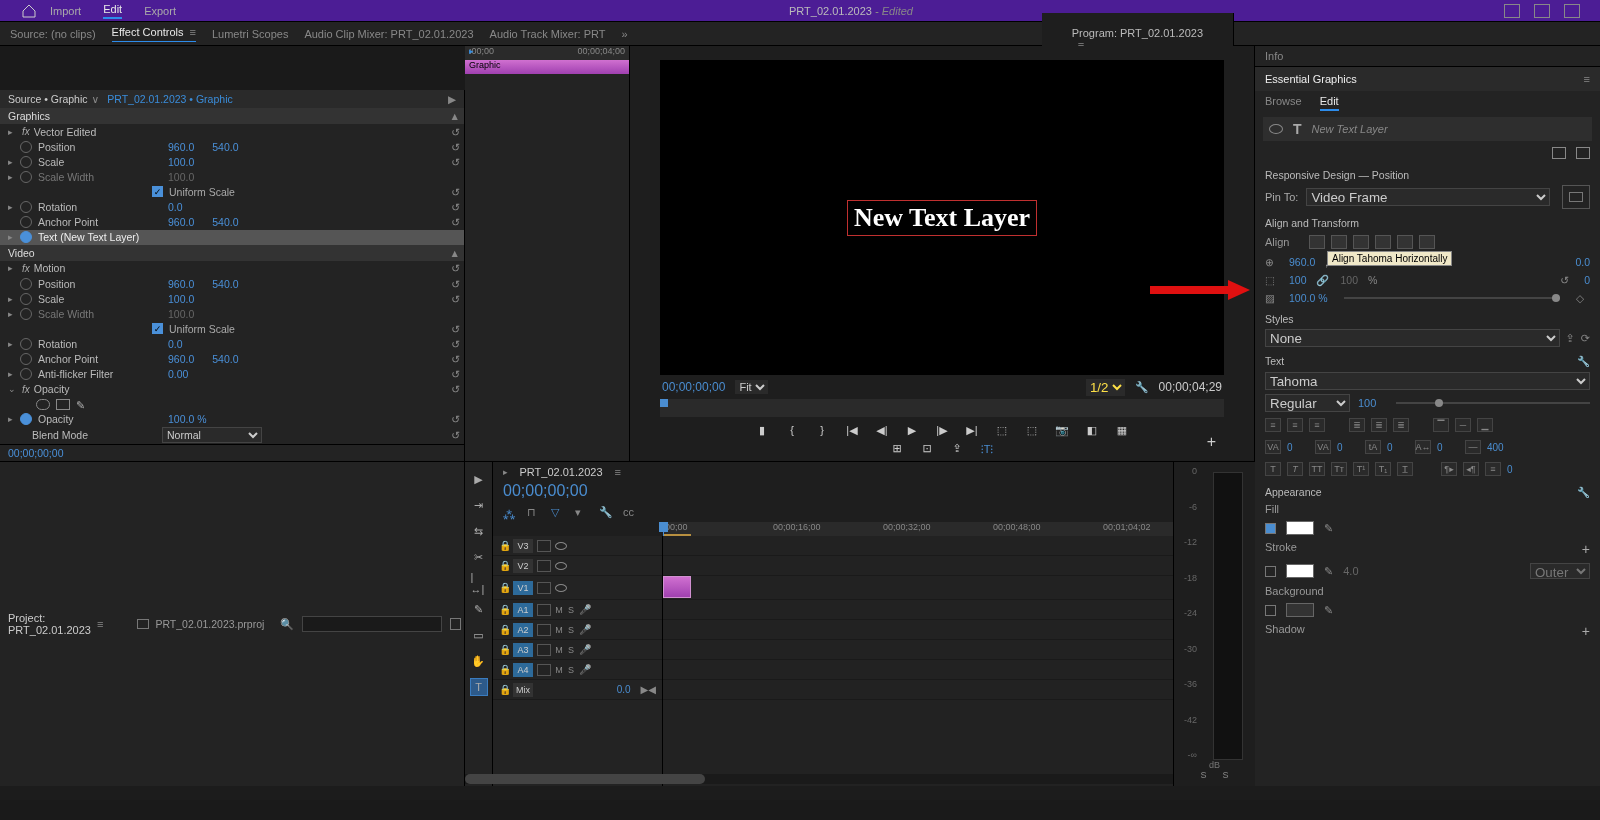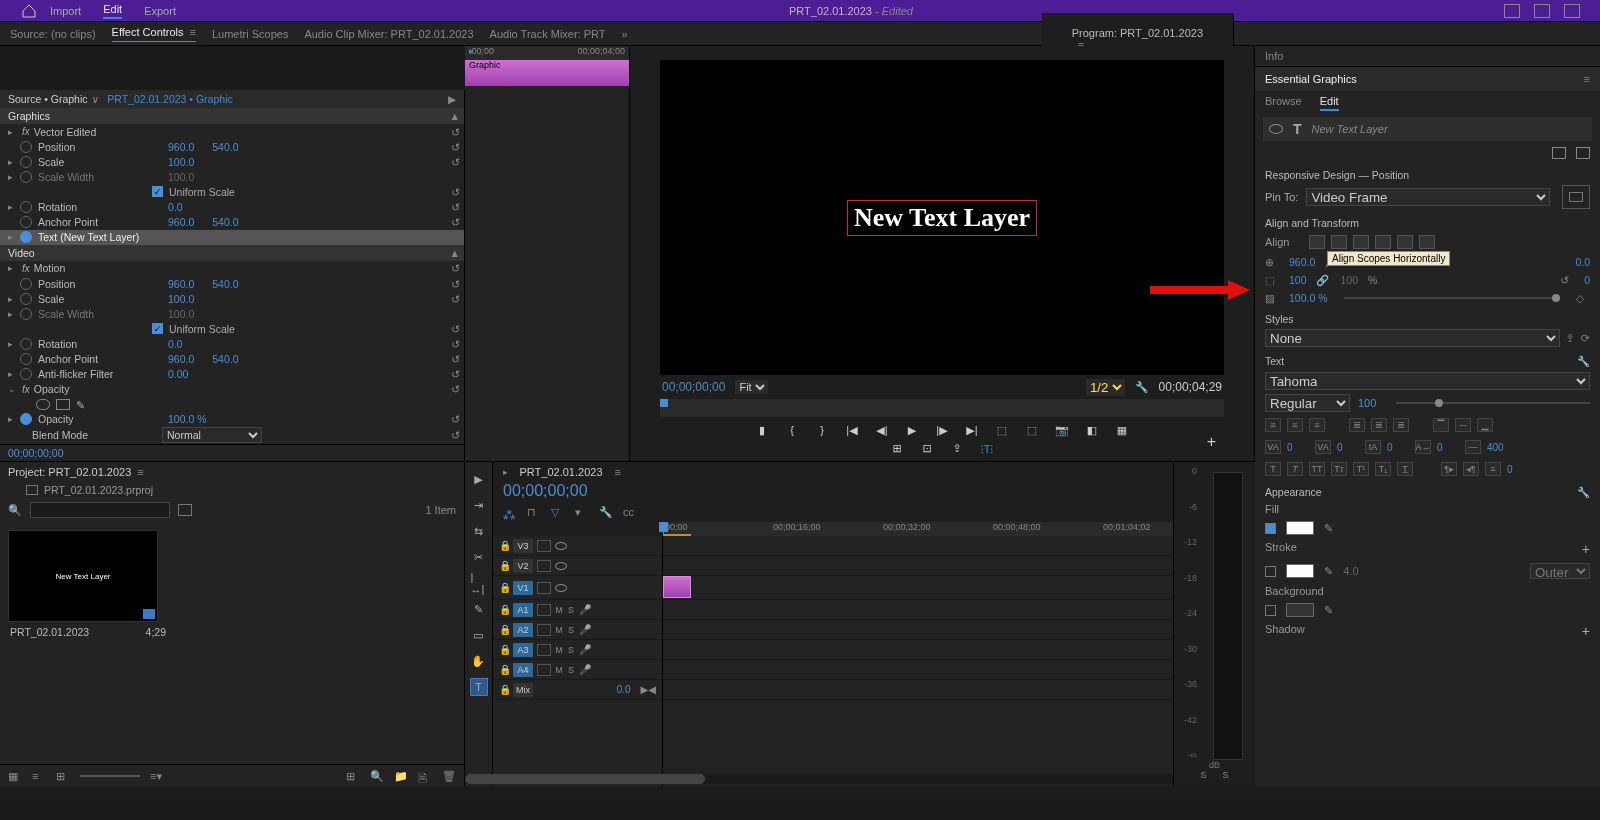--- a/index.html
+++ b/index.html
@@ -49,21 +49,21 @@
 .ec-opacity-icons { padding:2px 36px; display:flex; gap:6px;}
 .ec-opacity-icons span { width:14px; height:11px; border:1px solid #888;}
 .ec-opacity-icons span:first-child { border-radius:7px;}
 .ec-blend select { background:#2a2a2a; border:1px solid #444; color:#ccc; font-size:10.5px; width:100px; height:16px;}
 .ec-footer { background:#232323; padding:2px 8px; border-top:1px solid #000;}
 .ec-footer .tc { color:#4a90d9; font-size:10.5px;}
 
 
 .ec-timeline { grid-column:2; grid-row:1; background:#232323; border-right:1px solid #000; position:relative; }
 .ec-tl-ruler { height:14px; background:#2a2a2a; position:relative; font-size:9px; color:#888; padding:0 4px; display:flex; justify-content:space-between;}
-.ec-tl-bar { position:absolute; top:14px; left:0; right:0; height:26px; background:linear-gradient(#d070d0,#a040b0); }
+.ec-tl-bar { position:absolute; top:14px; left:0; right:0; height:14px; background:linear-gradient(#d070d0,#a040b0); }
 .ec-tl-bar-label { font-size:9px; color:#000; padding-left:4px;}
 .ec-tl-play { position:absolute; top:0; left:4px; color:#3a8ddb; font-size:9px;}
 
 
 .program { grid-column:3; grid-row:1; background:#1e1e1e; border-right:1px solid #000; display:flex; flex-direction:column; padding:14px 30px 4px 30px;}
 .program .viewer { flex:1; background:#000; position:relative; display:flex; align-items:center; justify-content:center;}
 .program .viewer .text-box { border:1px solid #c03030; padding:2px 6px; color:#fff; font:bold 26px Tahoma; background:transparent;}
 .program .controls-row { height:20px; display:flex; align-items:center; gap:10px; padding:4px 2px 0 2px; color:#bbb;}
 .program .tc { color:#4a8dd0; font-size:12px; }
 .program .fit select { background:#2a2a2a; border:none; color:#ccc; font-size:11px;}
@@ -120,21 +120,21 @@
 .eg .swatch { width:28px; height:14px; border:1px solid #666;}
 .eg .eyedrop { color:#888;}
 .eg .add { margin-left:auto; color:#aaa; font-size:14px;}
 .eg .wrench { margin-left:auto; color:#888;}
 
 
 .red-arrow { position:absolute; left:1150px; top:280px; width:100px; height:20px; pointer-events:none;}
 .red-arrow svg { width:100%; height:100%;}
 
 
-.project { grid-column:1; grid-row:2; background:#232323; border-right:1px solid #000; border-top:1px solid #000; display:flex; flex-direction:column;}
+.project { grid-column:1; grid-row:2; background:#232323; border-right:1px solid #000; border-top:1px solid #000; display:flex; flex-direction:row;}
 .project .head { padding:4px 8px; color:#ccc; display:flex; align-items:center; gap:6px;}
 .project .head .menu { color:#888;}
 .project .file-row { padding:2px 8px 2px 26px; color:#999; font-size:10.5px; display:flex; align-items:center; gap:6px;}
 .project .file-row .ic { width:12px;height:10px;border:1px solid #777;}
 .project .search-row { padding:4px 8px; display:flex; align-items:center; gap:8px;}
 .project .search-row input { background:#1a1a1a; border:1px solid #444; height:16px; width:140px; color:#ccc; padding:0 4px;}
 .project .search-row .folder { width:14px;height:12px;border:1px solid #777;}
 .project .search-row .count { margin-left:auto; color:#888;}
 .project .bin { flex:1; padding:8px; display:flex; align-items:flex-start;}
 .project .thumb-card { width:160px; }
@@ -462,21 +462,21 @@
 
   <div class="section-label">Align and Transform</div>
   <div class="align-row" style="position:relative">
     <span class="lbl">Align</span>
     <span class="abox"></span>
     <span class="abox"></span>
     <span class="abox"></span>
     <span class="abox"></span>
     <span class="abox"></span>
     <span class="abox"></span>
-    <div class="tooltip" style="left:72px;top:20px">Align Scopes Horizontally</div>
+    <div class="tooltip" style="left:72px;top:20px">Align Tahoma Horizontally</div>
   </div>
   <div class="tr-row">
     <span class="ic">⊕</span>
     <span class="v">960.0</span>
     <span>,</span>
     <span style="flex:1"></span>
     <span class="v">0.0</span>
   </div>
   <div class="tr-row">
     <span class="ic">⬚</span>

